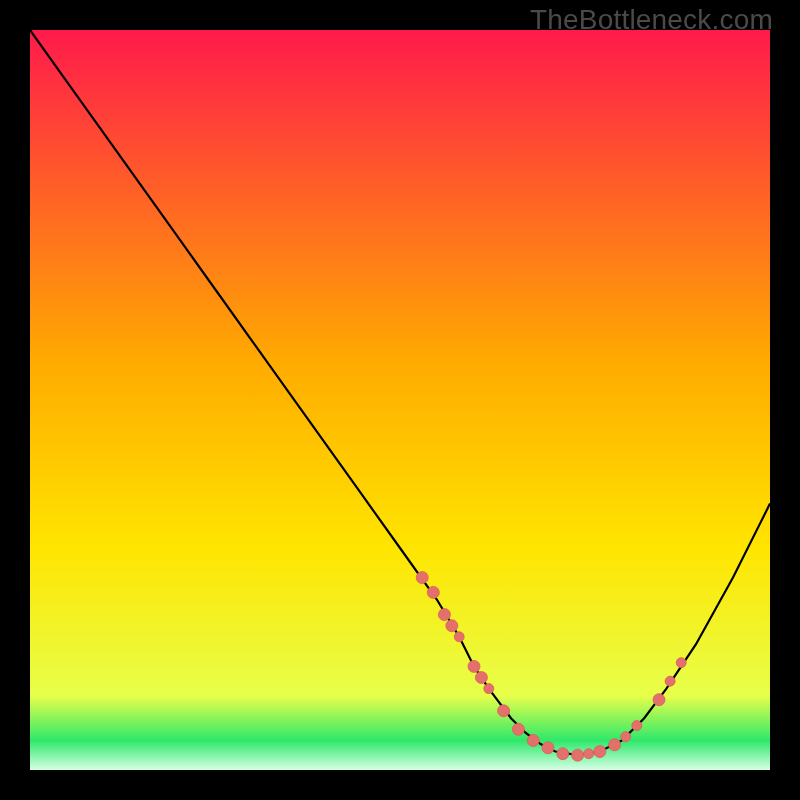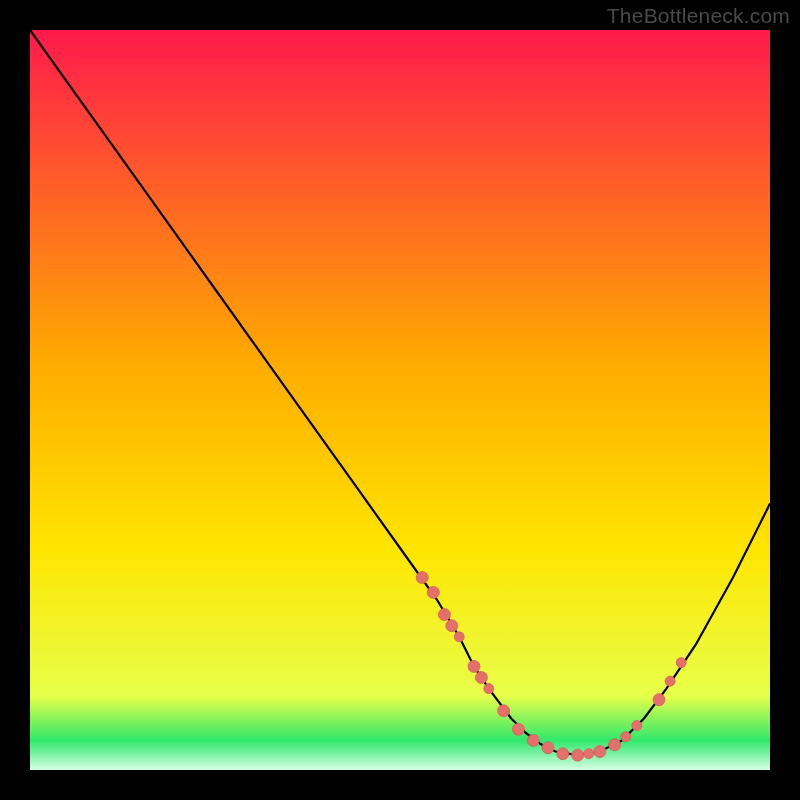--- a/index.html
+++ b/index.html
@@ -15,23 +15,23 @@
     position: absolute;
     left: 0;
     top: 0;
     width: 800px;
     height: 800px;
     background: #000;
   }
   .watermark {
     position: absolute;
     top: 4px;
-    right: 10px;
+    right: 27px;
     color: #4a4a4a;
-    font-size: 21px;
+    font-size: 28px;
     font-weight: 500;
     letter-spacing: 0.2px;
     z-index: 10;
   }
   .plot {
     position: absolute;
     left: 30px;
     top: 30px;
     width: 740px;
     height: 740px;

